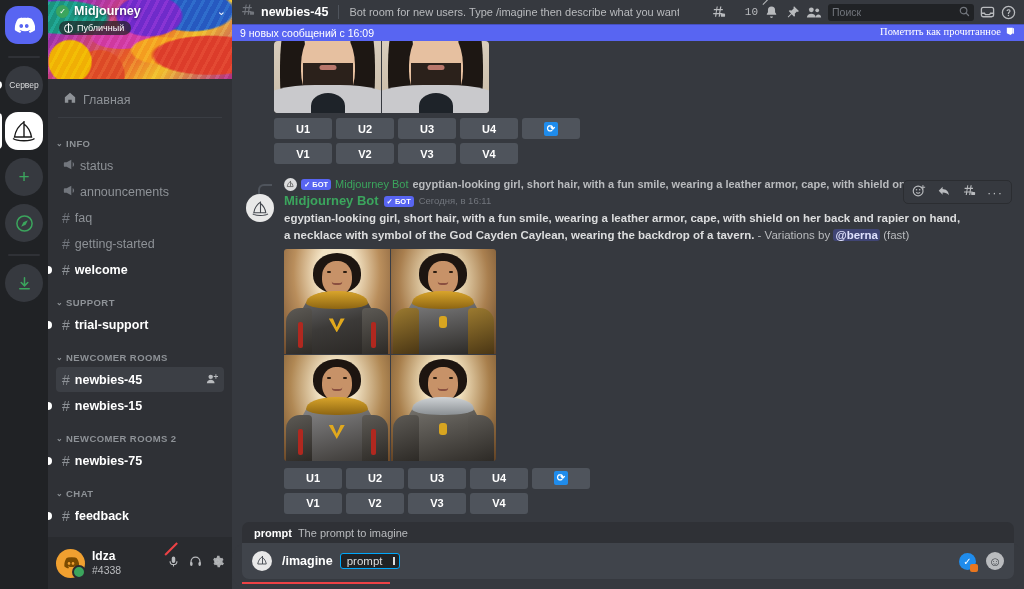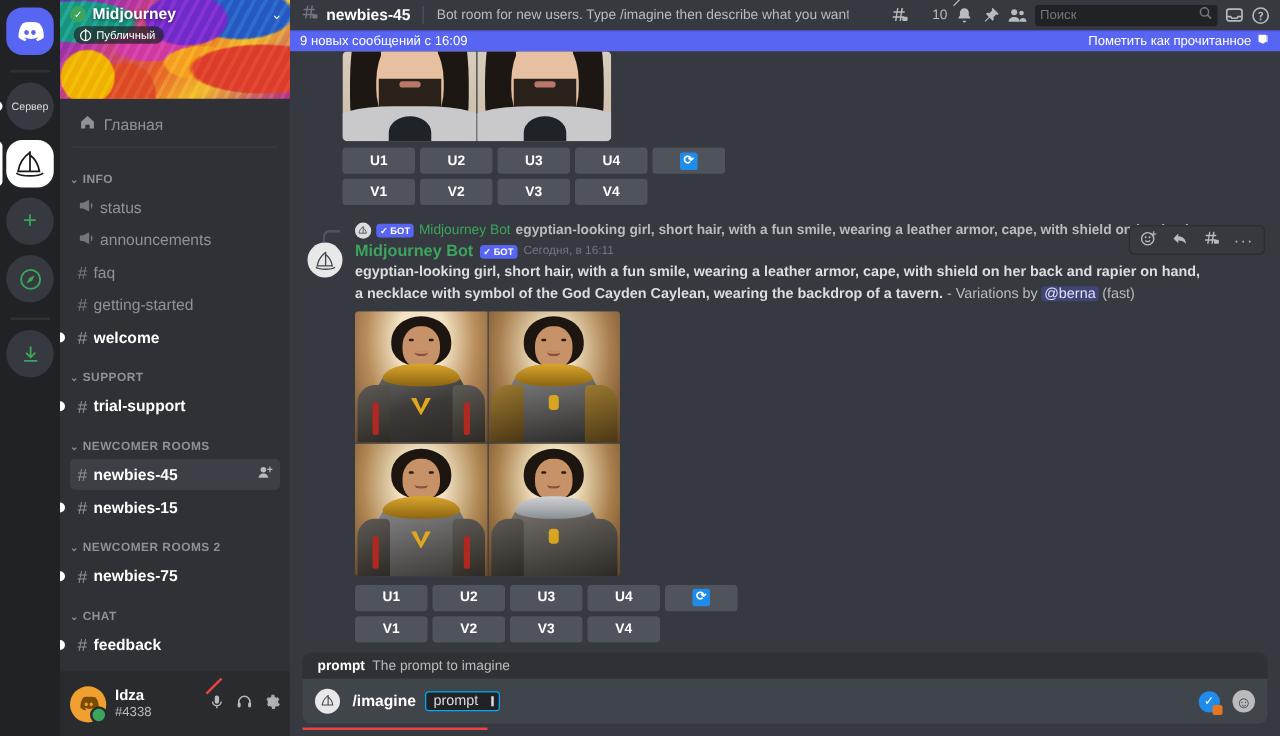--- a/index.html
+++ b/index.html
@@ -123,37 +123,37 @@
   .main { flex:1; display:flex; flex-direction:column; background:#36393f; position:relative; height:589px;}
   .topbar {
     height:24px; display:flex; align-items:center; background:#36393f;
     padding:0 8px; gap:6px; box-shadow:0 1px 0 rgba(0,0,0,.2); flex:0 0 24px; z-index:5;
   }
   .topbar .hash2 { color:#72767d; font-size:14px; }
   .ch-title { color:#fff; font-weight:bold; font-size:12.5px; }
   .vdiv { width:1px;height:14px;background:#4f545c;margin:0 4px; }
   .topic { color:#b9bbbe; font-size:11px; white-space:nowrap; overflow:hidden; max-width:330px;}
   .spacer{flex:1;}
-  .tb-item{display:flex;align-items:center;gap:19px;color:#b9bbbe;font-size:13px;}
+  .tb-item{display:flex;align-items:center;gap:19px;color:#b9bbbe;font-size:13px;font-family:Liberation Mono, monospace;}
   .tb-item .cnt{font-size:11px;color:#b9bbbe;}
   .tb-ico{color:#b9bbbe;font-size:13px;display:flex;align-items:center;}
   .strike{position:relative;}
   .strike::after{content:"";position:absolute;left:-1px;top:-1px;width:15px;height:1.4px;background:#b9bbbe;transform:rotate(-45deg);transform-origin:left center;}
   .search {
     width:146px;height:17px;background:#202225;border-radius:3px;
     display:flex;align-items:center;padding:0 4px;color:#72767d;font-size:10.5px;
   }
   .search .sp{flex:1;}
 
   
   .newbanner{
     height:17px;background:#5865f2;display:flex;align-items:center;
     padding:0 8px;color:#fff;font-size:10.5px;flex:0 0 17px;z-index:4;
   }
-  .newbanner .right{margin-left:auto;display:flex;align-items:center;gap:4px;}
+  .newbanner .right{margin-left:auto;display:flex;gap:4px;font-family:Liberation Serif, serif;}
 
   
   .messages{flex:1;overflow:hidden;position:relative;padding-bottom:4px;}
   .msg-img-row{padding-left:42px;}
   .grid-top{
     width:215px;height:72px;overflow:hidden;border-radius:4px;margin-left:0;
     display:flex;
   }
   .face {
     flex:1; position:relative; overflow:hidden;
@@ -195,21 +195,21 @@
   .msg-main{display:flex;padding-top:2px;}
   .av{width:28px;height:28px;border-radius:50%;background:#e8e8e8;flex:0 0 28px;margin-right:10px;margin-left:4px;
      display:flex;align-items:center;justify-content:center;color:#42464d;font-size:16px;}
   .msg-body{flex:1;min-width:0;}
   .msg-head{display:flex;align-items:center;gap:5px;line-height:1.1;}
   .author{color:#3ba55d;font-size:13px;font-weight:600;}
   .ts{color:#72767d;font-size:9.5px;}
   .msg-text{color:#dcddde;font-size:11.5px;line-height:1.42;margin-top:2px;max-width:680px;}
   .msg-text b{color:#dcddde;font-weight:bold;}
   .dimtxt{color:#b9bbbe;font-weight:normal;}
-  .mention{background:rgba(88,101,242,.30);color:#dee0fc;border-radius:3px;padding:0 2px;font-weight:normal;}
+  .mention{background:rgba(88,101,242,.30);color:#dee0fc;border-radius:3px;padding:0 2px;font-weight:bold;}
 
   .grid-bot{width:212px;height:212px;margin-top:6px;display:grid;grid-template-columns:1fr 1fr;grid-template-rows:1fr 1fr;gap:1px;background:#3a3d44;border-radius:3px;overflow:hidden;}
   .warrior{position:relative;overflow:hidden;}
   .w1{background:radial-gradient(ellipse at 50% 22%,#f3e3c4 0 26%, #b98e5c 58%, #6e4a2c 100%);}
   .w2{background:radial-gradient(ellipse at 50% 30%,#efe0bd 0 20%, #a97f4f 60%, #5c4026 100%);}
   .w3{background:radial-gradient(ellipse at 50% 30%,#f2e4c6 0 24%, #b08854 62%, #6b4828 100%);}
   .w4{background:radial-gradient(ellipse at 50% 28%,#f2e2bf 0 24%, #a87f4c 62%, #5f4125 100%);}
   .w-hair{position:absolute;left:50%;top:4px;transform:translateX(-50%);width:48px;height:40px;background:#1d1510;border-radius:50% 50% 44% 44%;}
   .w-face{position:absolute;left:50%;top:12px;transform:translateX(-50%);width:30px;height:34px;background:#c79268;border-radius:46%;}
   .w-eyes{position:absolute;left:50%;top:22px;transform:translateX(-50%);width:20px;height:2px;}

